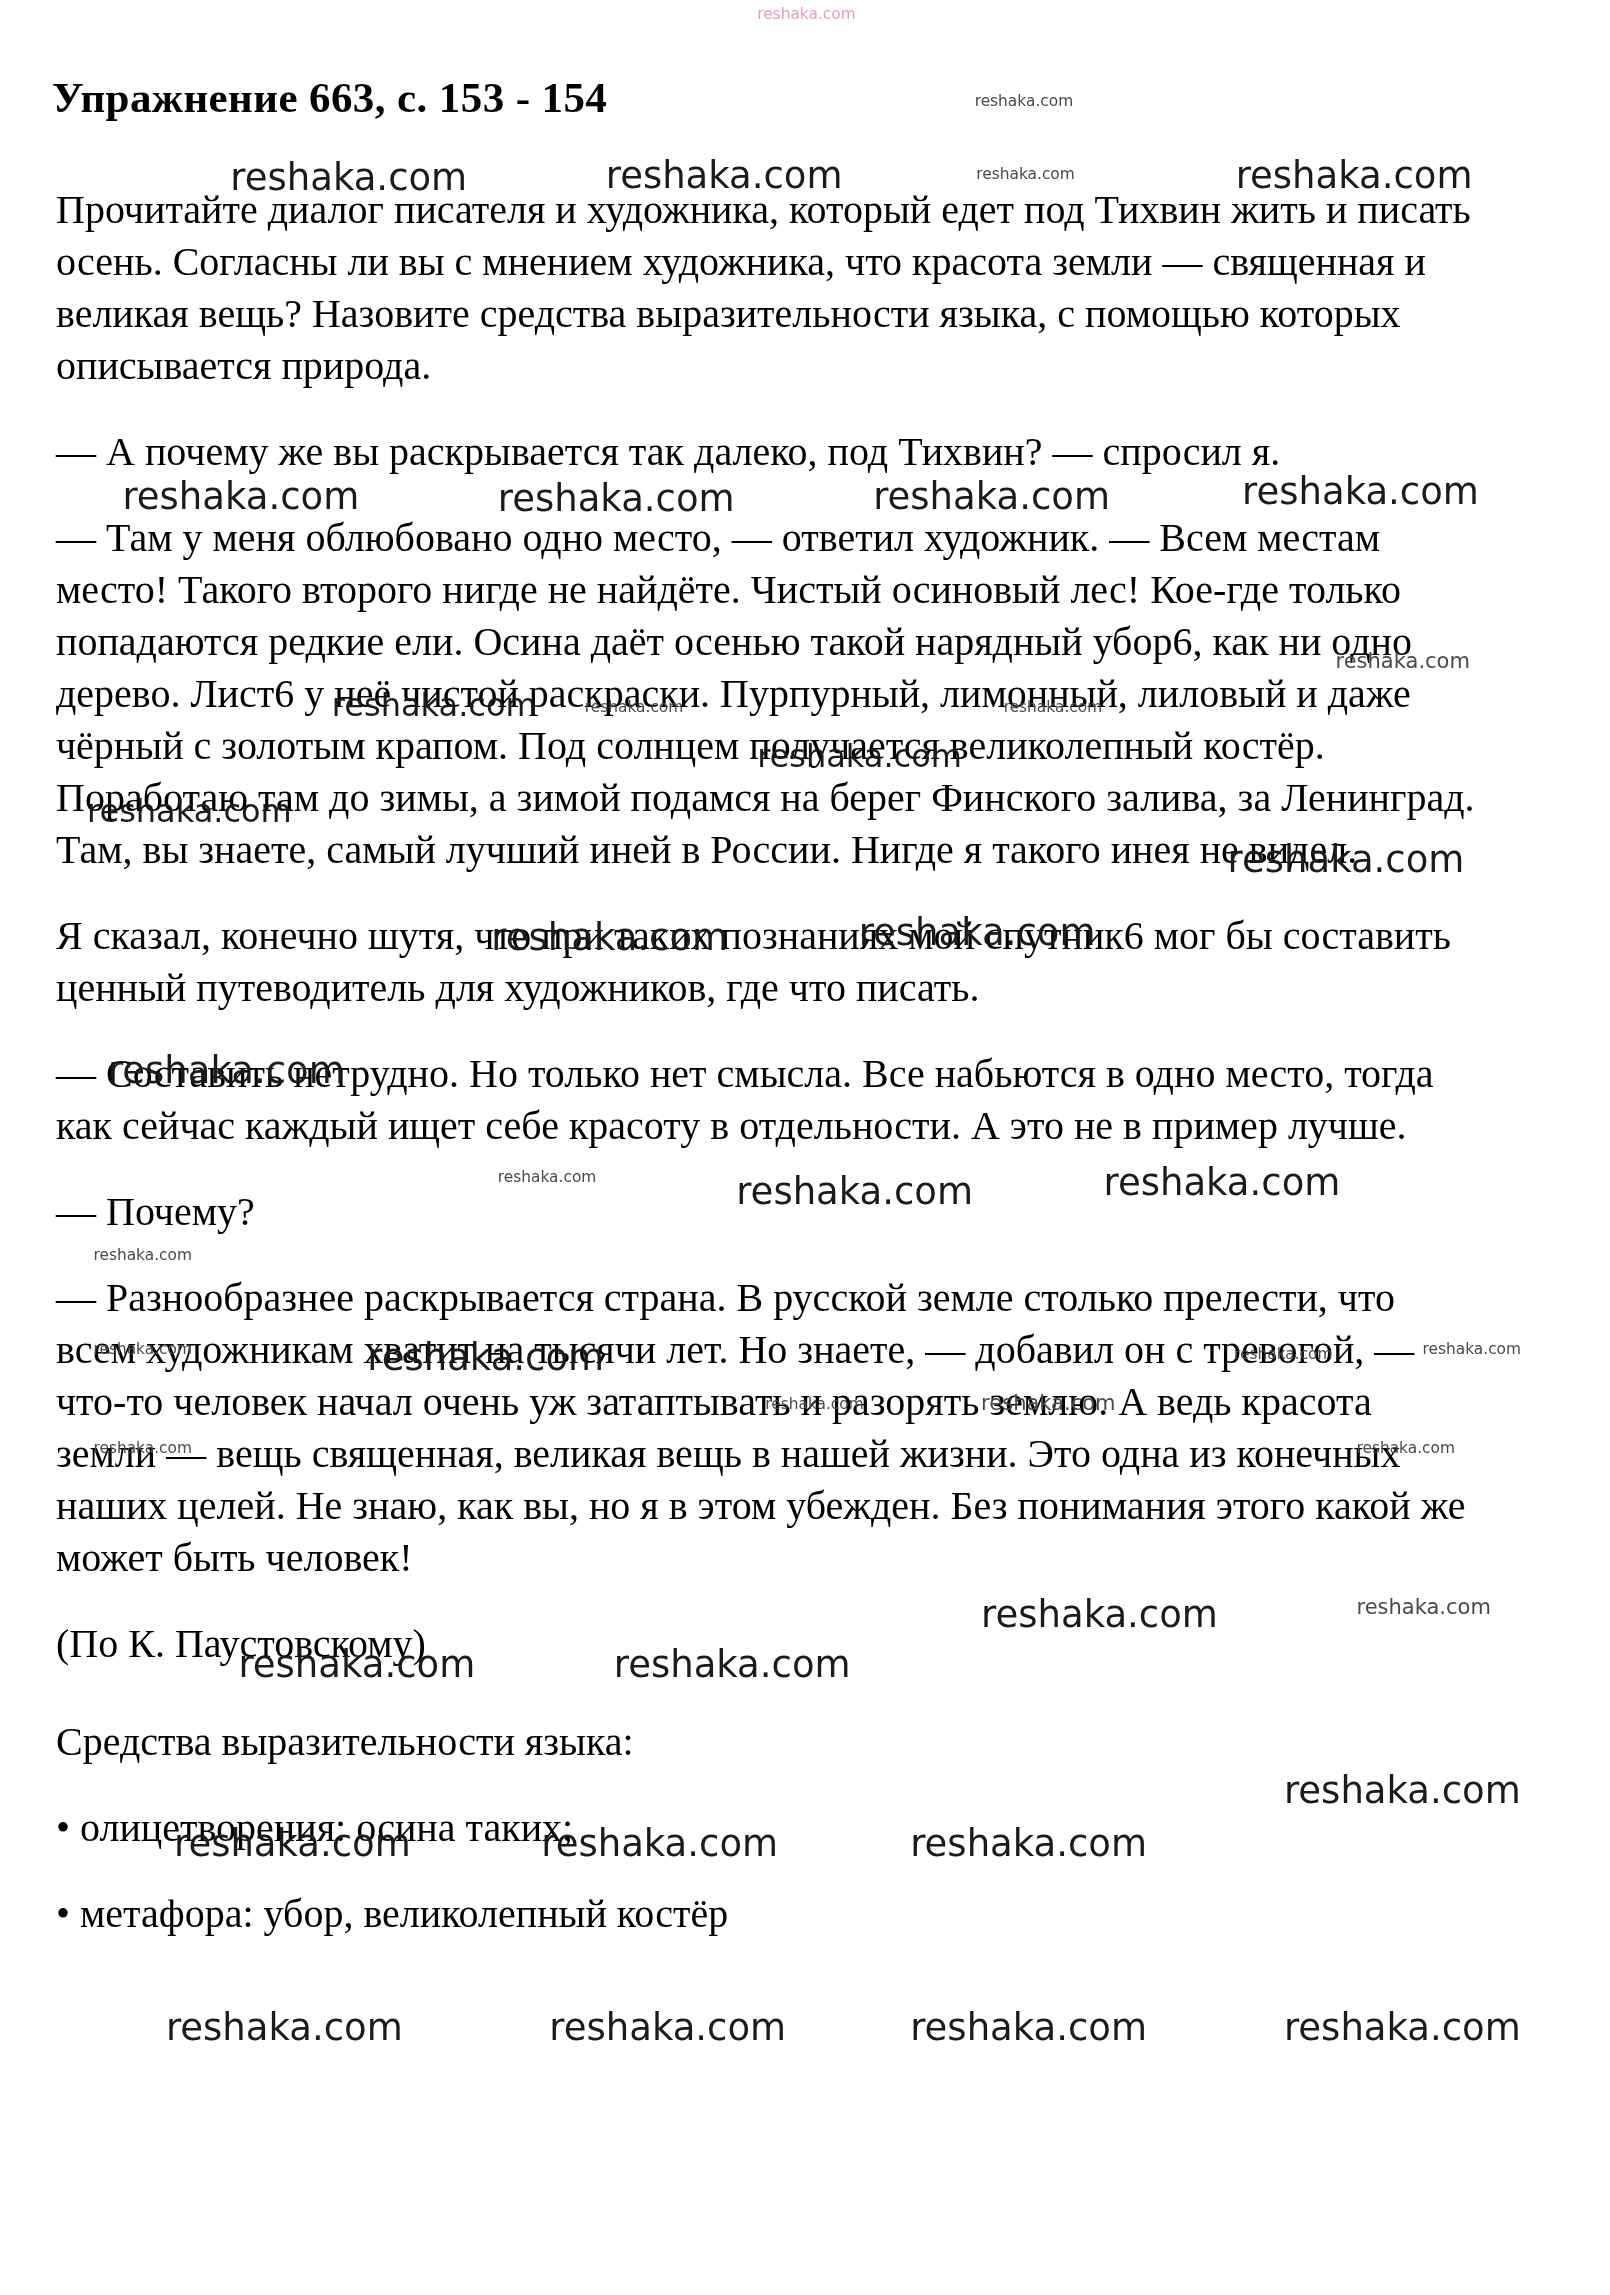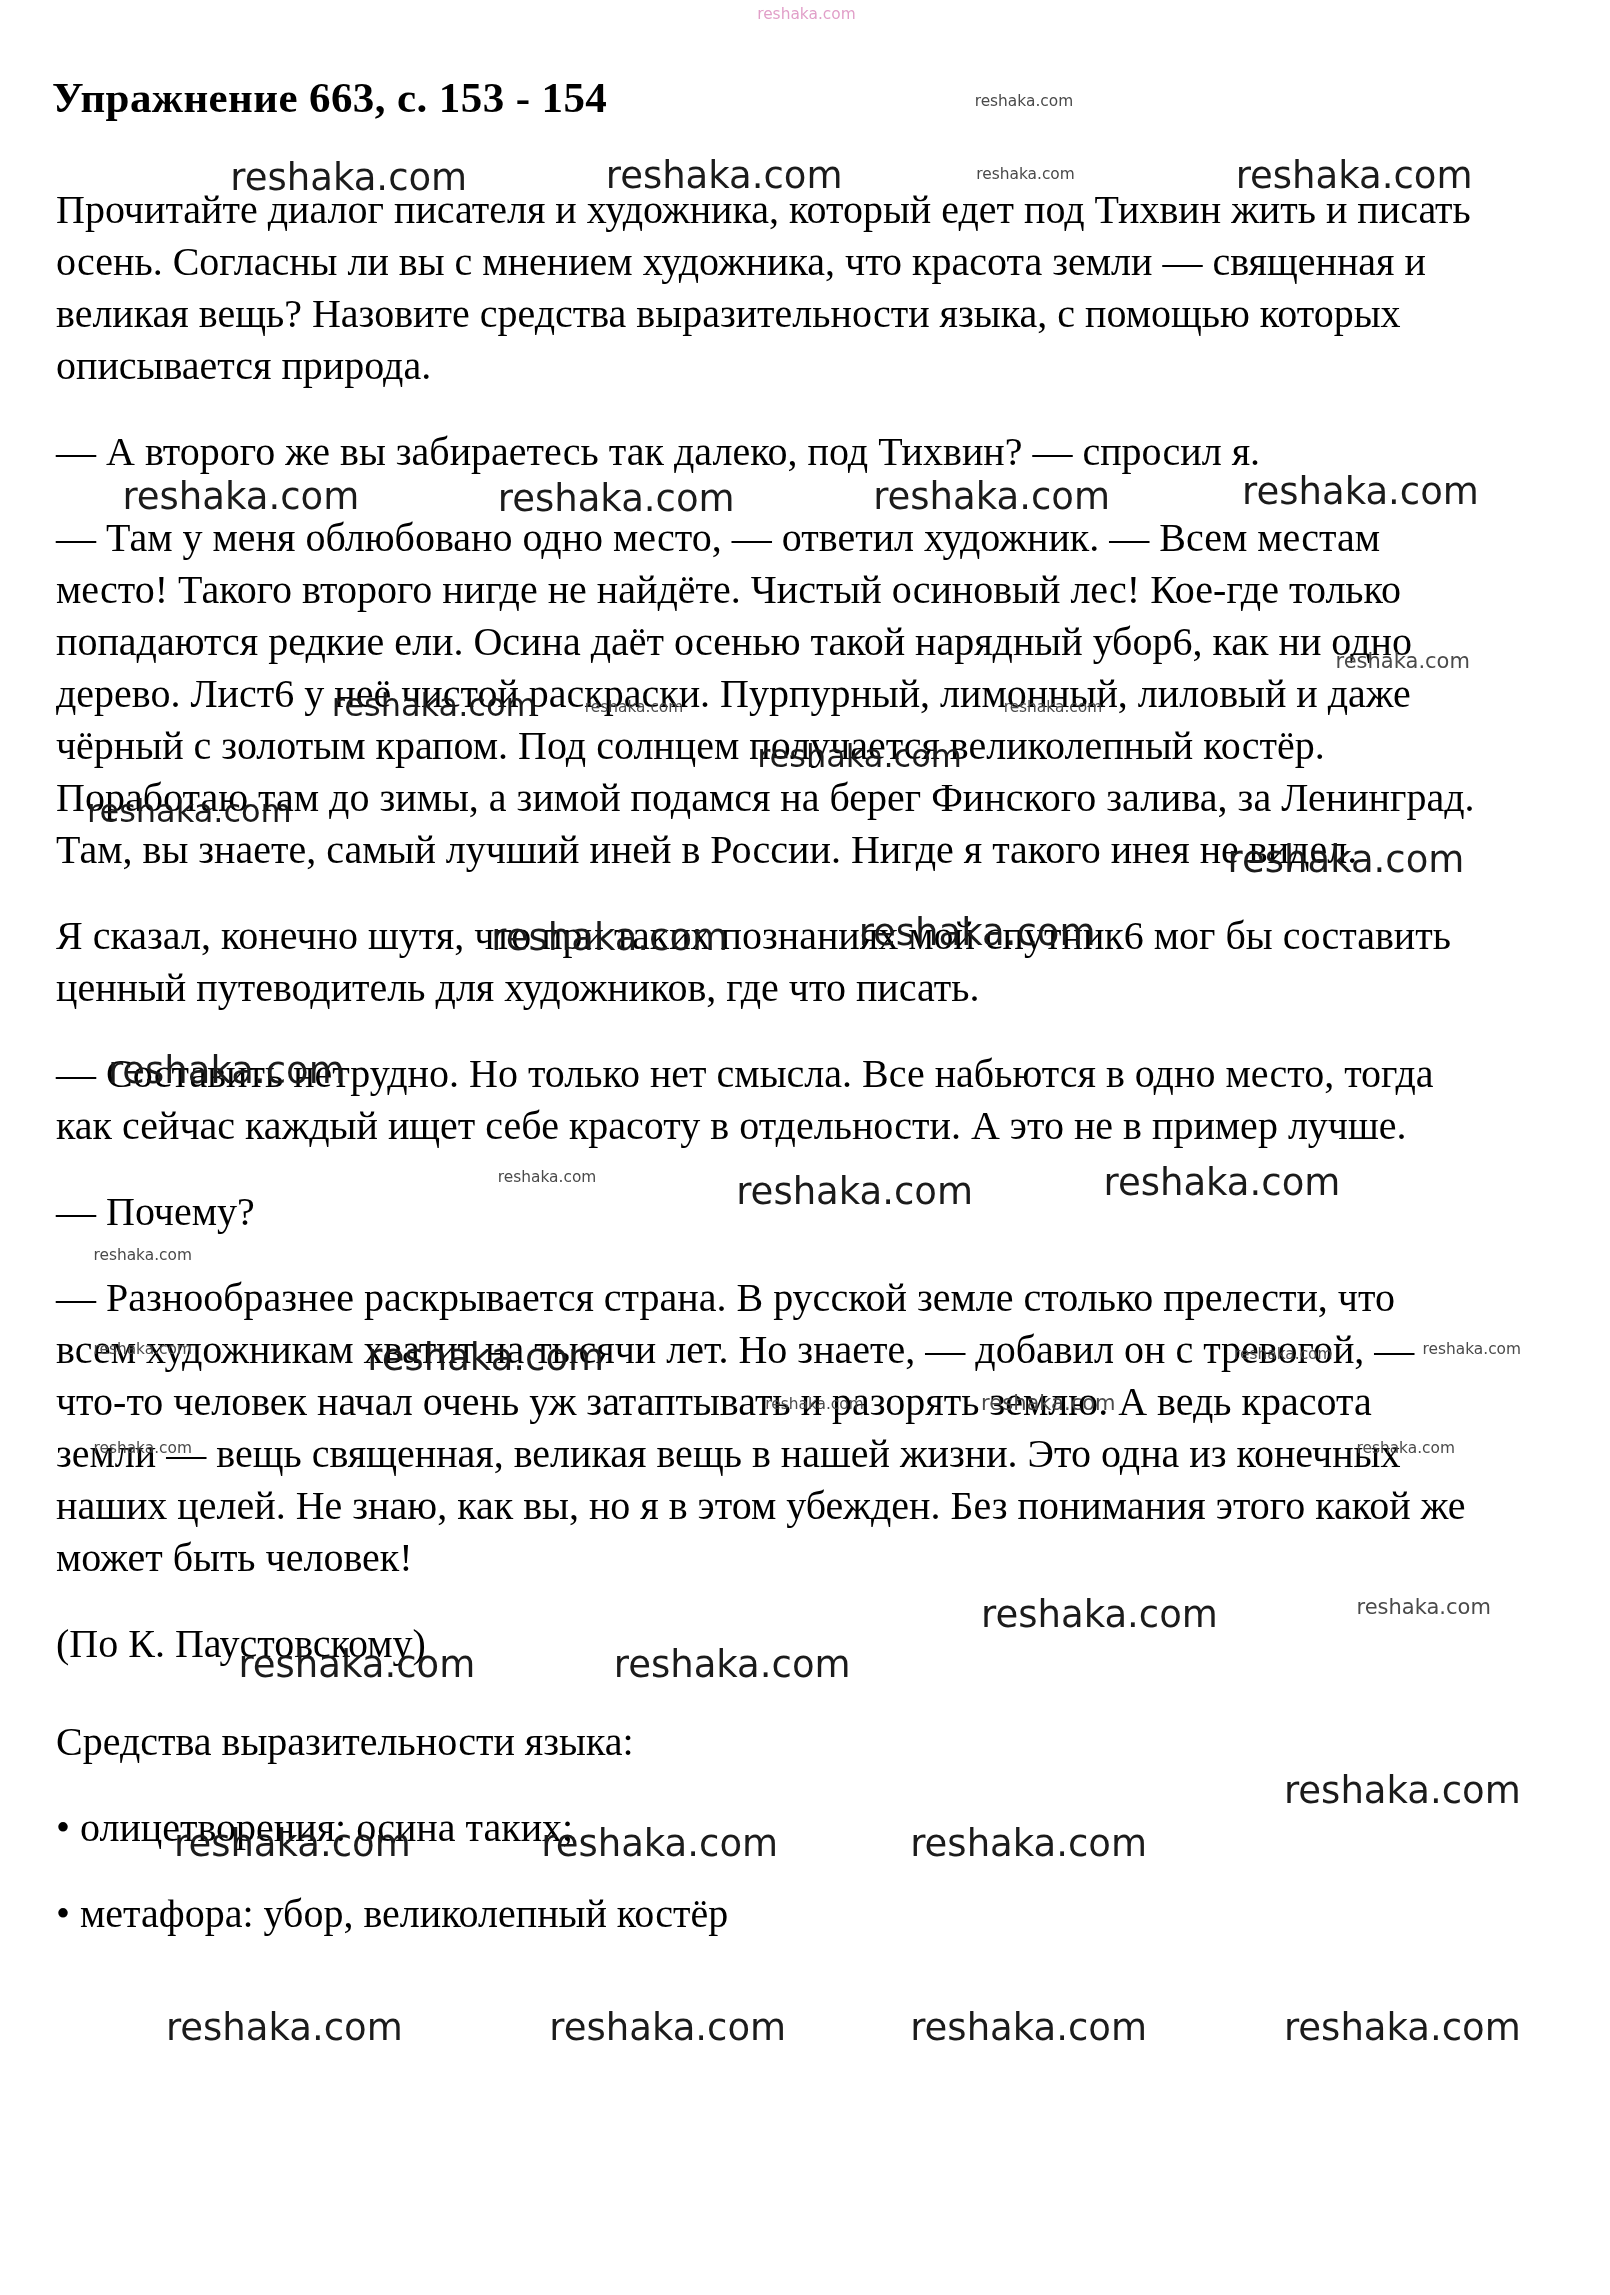--- a/index.html
+++ b/index.html
@@ -63,21 +63,21 @@
 </head>
 <body>
 
 <div class="page">
 
   <div class="content">
     <h1 class="title">Упражнение 663, с. 153 - 154</h1>
 
     <p class="para">Прочитайте диалог писателя и художника, который едет под Тихвин жить и писать осень. Согласны ли вы с мнением художника, что красота земли — священная и великая вещь? Назовите средства выразительности языка, с помощью которых описывается природа.</p>
 
-    <p class="para">— А второго же вы забираетесь так далеко, под Тихвин? — спросил я.</p>
+    <p class="para">— А почему же вы раскрывается так далеко, под Тихвин? — спросил я.</p>
     <p class="para">— Там у меня облюбовано одно место, — ответил художник. — Всем местам место! Такого второго нигде не найдёте. Чистый осиновый лес! Кое-где только попадаются редкие ели. Осина даёт осенью такой нарядный убор6, как ни одно дерево. Лист6 у неё чистой раскраски. Пурпурный, лимонный, лиловый и даже чёрный с золотым крапом. Под солнцем получается великолепный костёр. Поработаю там до зимы, а зимой подамся на берег Финского залива, за Ленинград. Там, вы знаете, самый лучший иней в России. Нигде я такого инея не видел.</p>
     <p class="para">Я сказал, конечно шутя, что при таких познаниях мой спутник6 мог бы составить ценный путеводитель для художников, где что писать.</p>
     <p class="para">— Составить нетрудно. Но только нет смысла. Все набьются в одно место, тогда как сейчас каждый ищет себе красоту в отдельности. А это не в пример лучше.</p>
     <p class="para">— Почему?</p>
     <p class="para">— Разнообразнее раскрывается страна. В русской земле столько прелести, что всем художникам хватит на тысячи лет. Но знаете, — добавил он с тревогой, — что-то человек начал очень уж затаптывать и разорять землю. А ведь красота земли — вещь священная, великая вещь в нашей жизни. Это одна из конечных наших целей. Не знаю, как вы, но я в этом убежден. Без понимания этого какой же может быть человек!</p>
 
     <p class="para attribution">(По К. Паустовскому)</p>
 
     <p class="para analysis-heading">Средства выразительности языка:</p>
 

